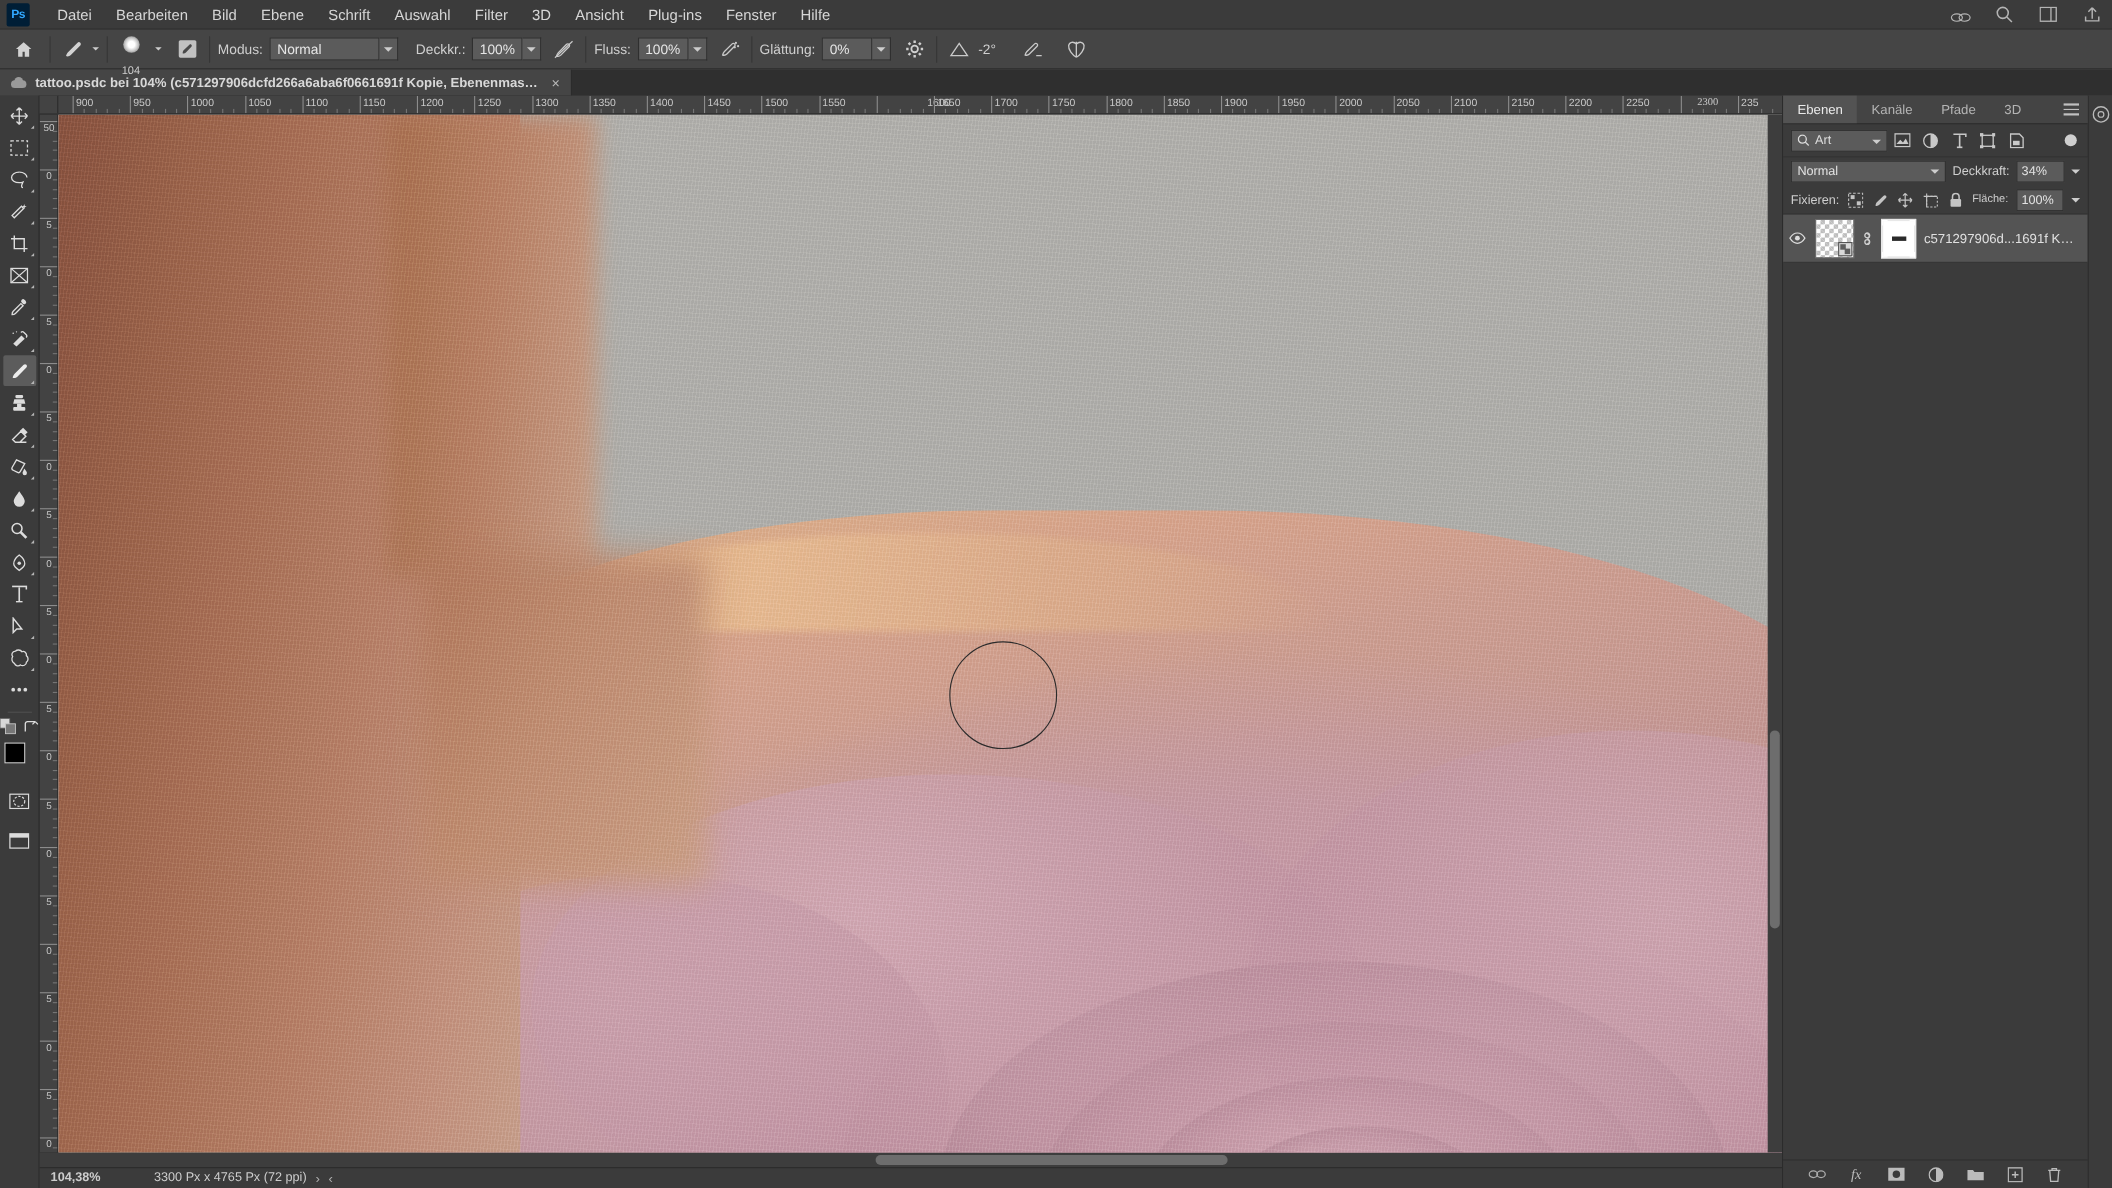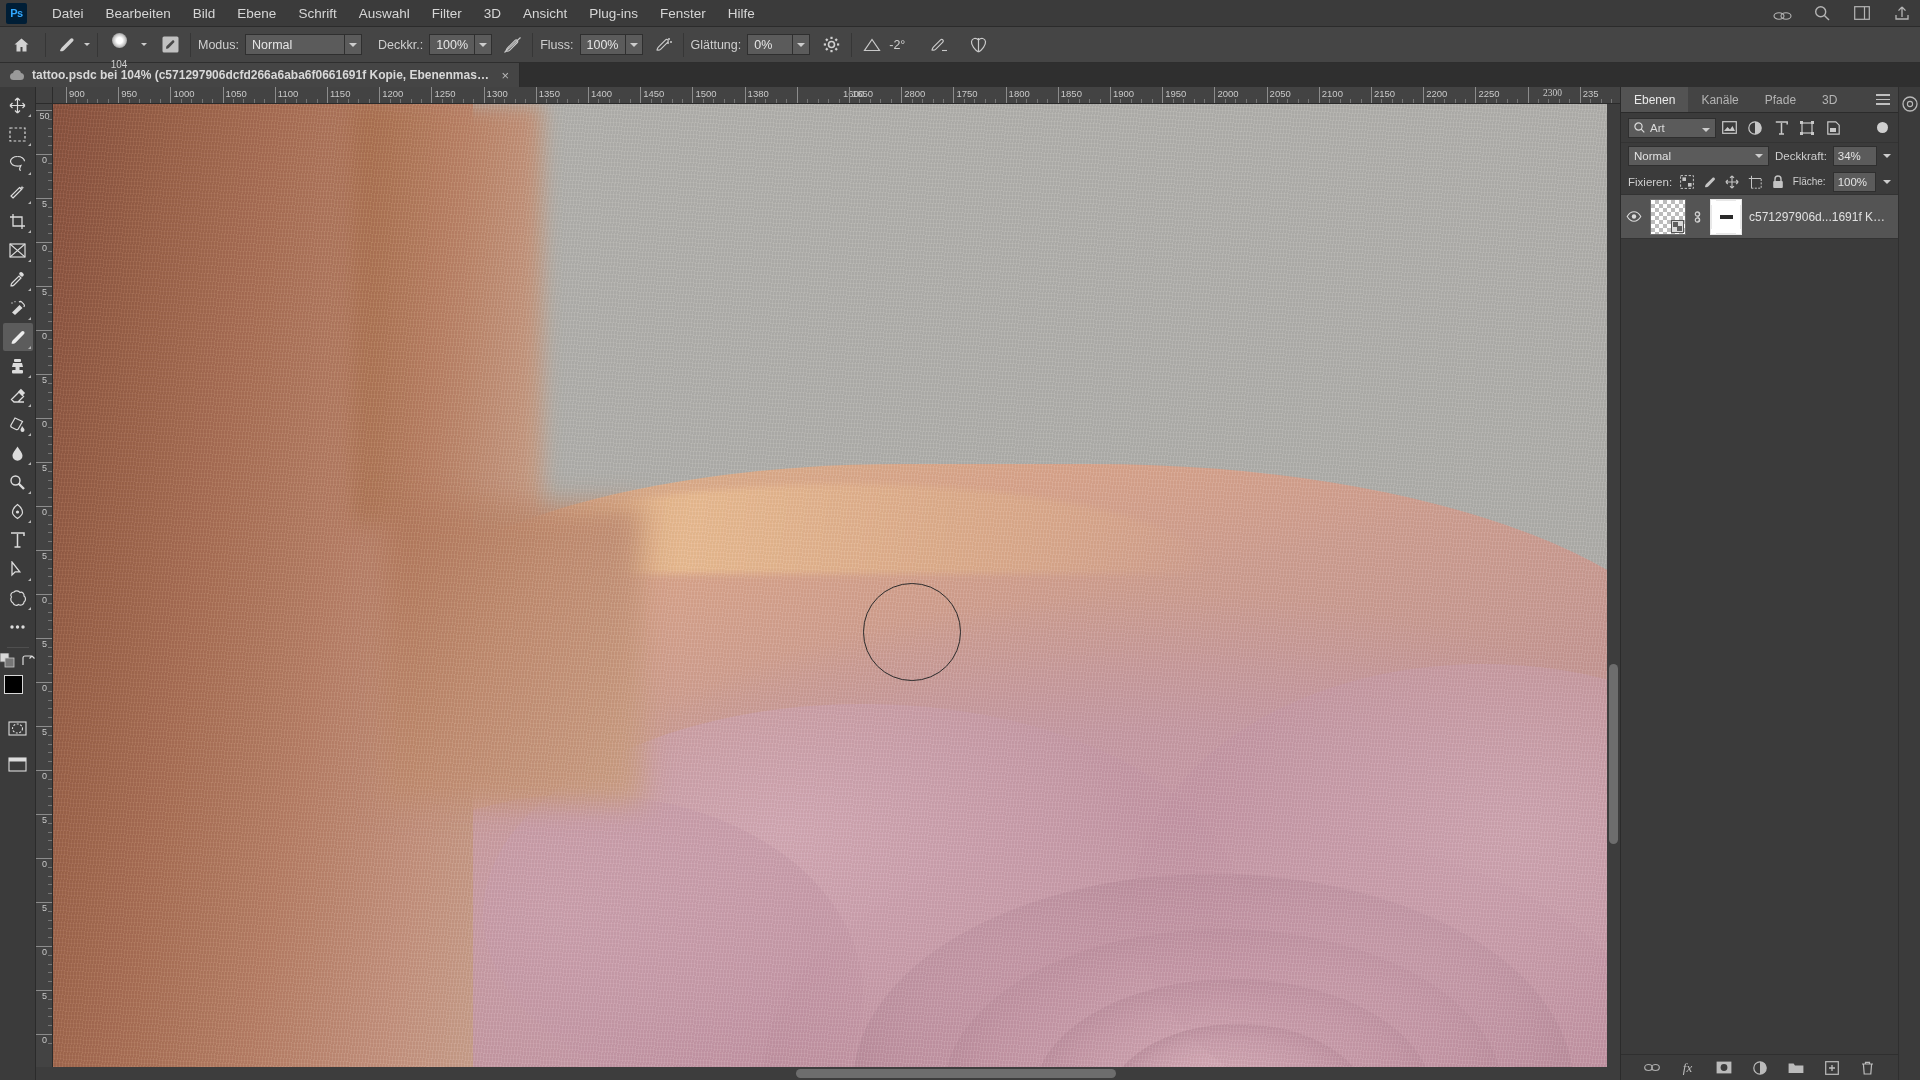--- a/index.html
+++ b/index.html
@@ -579,39 +579,39 @@
           <div class="rtick minor" style="left: 608.08px;"></div>
           <div class="rtick minor" style="left: 618.52px;"></div>
           <div class="rtick minor" style="left: 628.96px;"></div>
           <div class="rtick" style="left: 639.4px;"></div>
           <div class="rlabel" style="left: 639.4px;">1500</div>
           <div class="rtick minor" style="left: 649.84px;"></div>
           <div class="rtick minor" style="left: 660.28px;"></div>
           <div class="rtick minor" style="left: 670.72px;"></div>
           <div class="rtick minor" style="left: 681.16px;"></div>
           <div class="rtick" style="left: 691.6px;"></div>
-          <div class="rlabel" style="left: 691.6px;">1380</div>
+          <div class="rlabel" style="left: 691.6px;">1550</div>
           <div class="rtick minor" style="left: 702.04px;"></div>
           <div class="rtick minor" style="left: 712.48px;"></div>
           <div class="rtick minor" style="left: 722.92px;"></div>
           <div class="rtick minor" style="left: 733.36px;"></div>
           <div class="rtick" style="left: 743.8px;"></div>
           <div class="rlabel" style="left: 787px;">1600</div>
           <div class="rtick minor" style="left: 754.24px;"></div>
           <div class="rtick minor" style="left: 764.68px;"></div>
           <div class="rtick minor" style="left: 775.12px;"></div>
           <div class="rtick minor" style="left: 785.56px;"></div>
           <div class="rtick" style="left: 796px;"></div>
           <div class="rlabel" style="left: 796px;">1650</div>
           <div class="rtick minor" style="left: 806.44px;"></div>
           <div class="rtick minor" style="left: 816.88px;"></div>
           <div class="rtick minor" style="left: 827.32px;"></div>
           <div class="rtick minor" style="left: 837.76px;"></div>
           <div class="rtick" style="left: 848.2px;"></div>
-          <div class="rlabel" style="left: 848.2px;">2800</div>
+          <div class="rlabel" style="left: 848.2px;">1700</div>
           <div class="rtick minor" style="left: 858.64px;"></div>
           <div class="rtick minor" style="left: 869.08px;"></div>
           <div class="rtick minor" style="left: 879.52px;"></div>
           <div class="rtick minor" style="left: 889.96px;"></div>
           <div class="rtick" style="left: 900.4px;"></div>
           <div class="rlabel" style="left: 900.4px;">1750</div>
           <div class="rtick minor" style="left: 910.84px;"></div>
           <div class="rtick minor" style="left: 921.28px;"></div>
           <div class="rtick minor" style="left: 931.72px;"></div>
           <div class="rtick minor" style="left: 942.16px;"></div>
@@ -860,20 +860,26 @@
         <div class="vscroll">
           <div class="vscroll-thumb" style="top:560px; height:180px;"></div>
         </div>
       </div>
     </div>
 
     <div class="hscroll">
       <div class="hscroll-thumb" style="left:760px; width:320px;"></div>
     </div>
 
+    <div class="statusbar">
+      <div class="zoomval">104,38%</div>
+      <div class="dims">3300 Px x 4765 Px (72 ppi)</div>
+      <div class="statusarrow">›</div>
+      <div class="statusarrow" style="padding-left:0">‹</div>
+    </div>
   </div>
 
   <div class="rightdock">
     <div class="panelcol">
 
       <div class="panel-tabs">
         <div class="ptab active">Ebenen</div>
         <div class="ptab">Kanäle</div>
         <div class="ptab">Pfade</div>
         <div class="ptab">3D</div>

